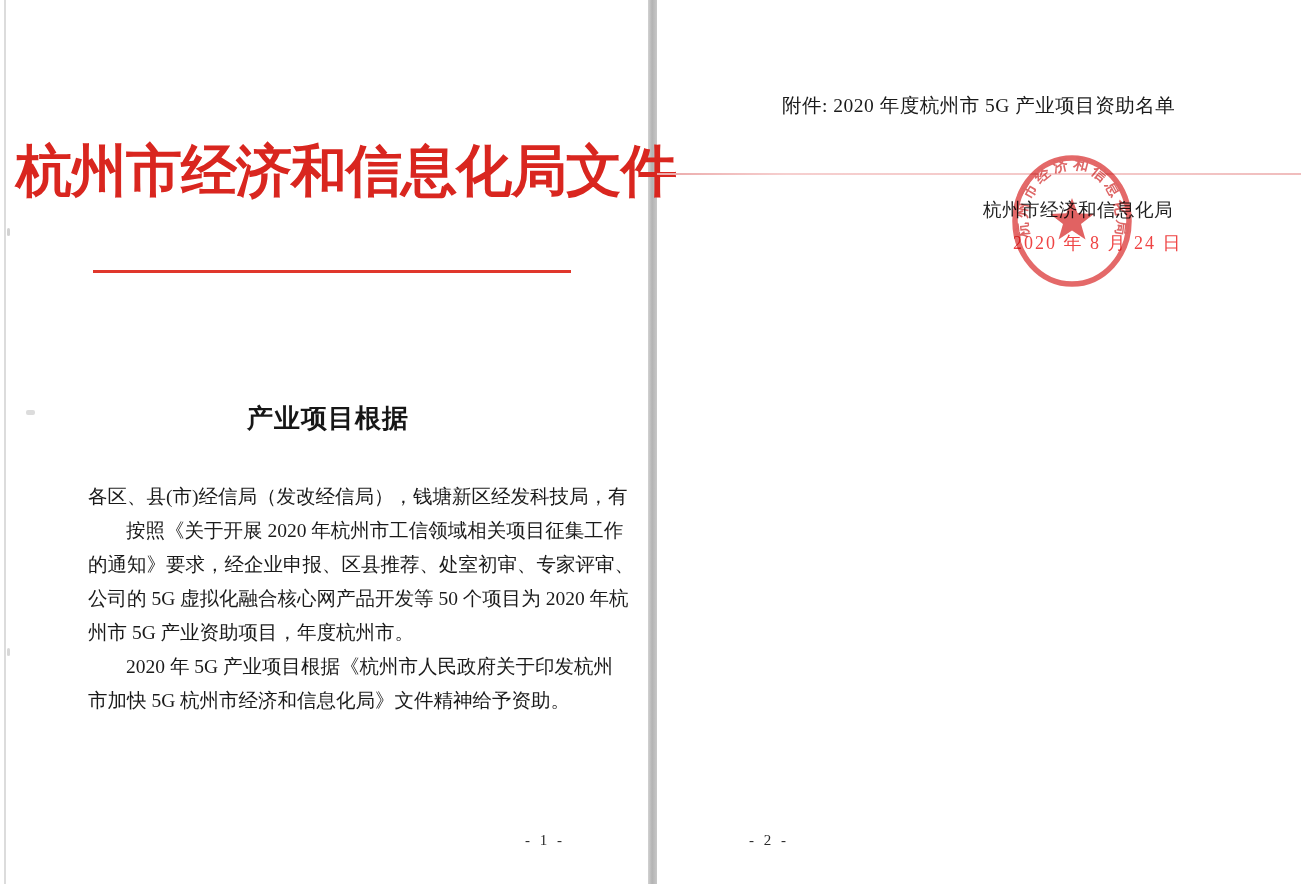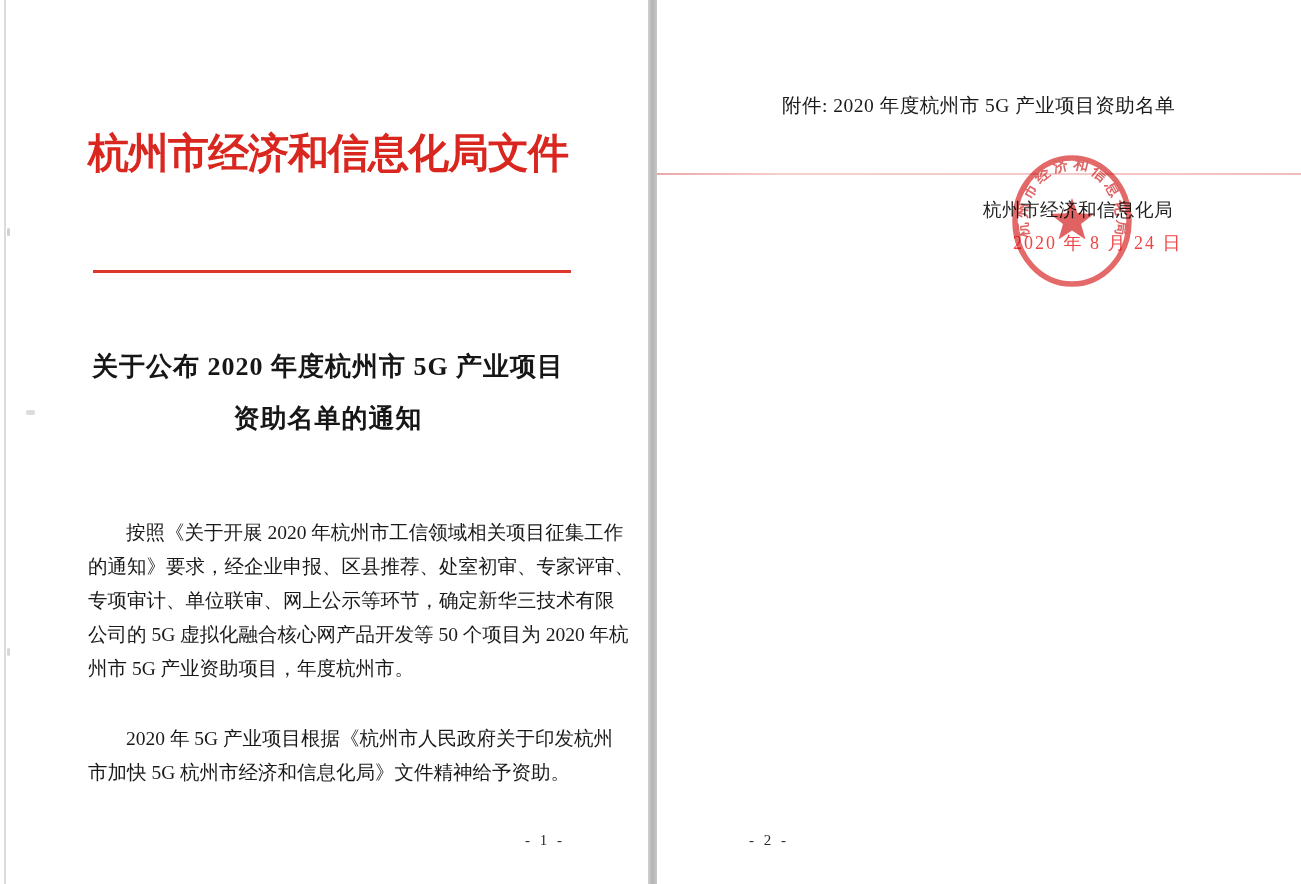--- a/index.html
+++ b/index.html
@@ -17,37 +17,37 @@
   .edge-line{position:absolute;left:4px;top:0;width:2px;height:884px;background:#dcdcdc;}
   .speck{position:absolute;background:#d2d2d2;border-radius:2px;}
   .speck.s1{left:7px;top:228px;width:3px;height:8px;}
   .speck.s2{left:26px;top:410px;width:9px;height:5px;background:#dcdcdc;}
   .speck.s3{left:7px;top:648px;width:3px;height:8px;background:#d8d8d8;}
   .divider{position:absolute;left:648px;top:0;width:9px;height:884px;
     background:linear-gradient(to right,#d2d2d2,#b3b3b3 45%,#c7c7c7);}
 
   
   .red-head{
-    position:absolute;top:126px;left:0;width:100%;margin:0;
-    text-align:center;font-size:41px;font-weight:bold;
+    position:absolute;top:126px;left:0;width:100%;margin:8px;
+    text-align:center;font-size:56px;font-weight:bold;
     letter-spacing:-1px;color:#d9261f;white-space:nowrap;
   }
   .doc-no{
     position:absolute;top:247px;left:0;width:100%;
     text-align:center;font-size:17px;letter-spacing:1px;color:#222;
   }
   .red-rule{position:absolute;top:270px;left:85px;width:478px;height:3px;background:#e0372c;}
   .doc-title{position:absolute;left:0;width:100%;text-align:center;
     font-size:26px;font-weight:bold;color:#161616;letter-spacing:1px;white-space:nowrap;}
   .doc-title.t1{top:349px;}
   .doc-title.t2{top:401px;}
   .body-text{position:absolute;top:480px;left:80px;width:510px;
     font-size:19.5px;line-height:34px;color:#1a1a1a;}
   .body-text .line{white-space:nowrap;}
-  .body-text .line.indent{text-indent:38px;margin-top:36px;}
+  .body-text .line.indent{text-indent:38px;}
   .pageno{position:absolute;top:832px;font-size:15px;letter-spacing:3px;color:#2a2a2a;white-space:nowrap;}
   #page-left .pageno{left:517px;}
   #page-right .pageno{left:92px;}
 
   
   .attachment{position:absolute;top:92px;left:125px;font-size:19.5px;
     color:#1a1a1a;white-space:nowrap;letter-spacing:0.5px;}
   .faint-line{position:absolute;top:173px;left:0;width:644px;height:2px;
     background:linear-gradient(to right,#eba9a9,#f6cfcf 20%,#f3c6c6 80%,#f0bdbd);}
   .issuer{position:absolute;top:197px;left:326px;font-size:18.5px;
@@ -64,27 +64,26 @@
 
 <div class="edge-line"></div>
 <div class="speck s1"></div>
 <div class="speck s2"></div>
 <div class="speck s3"></div>
 <div class="divider"></div>
 
 <div class="page" id="page-left">
   <h1 class="red-head">杭州市经济和信息化局文件</h1>
   <div class="red-rule"></div>
-  <div class="doc-title t1">关于公布 2020 年度杭州市 5G 产业项目</div>
-  <div class="doc-title t2">资助名单的通知</div>
+  <div class="doc-title t2">产业项目根据</div>
 
   <div class="body-text">
+    <div class="line">各区、县(市)经信局（发改经信局），钱塘新区经发科技局，有</div>
     <div class="line indent">按照《关于开展 2020 年杭州市工信领域相关项目征集工作</div>
     <div class="line">的通知》要求，经企业申报、区县推荐、处室初审、专家评审、</div>
-    <div class="line">专项审计、单位联审、网上公示等环节，确定新华三技术有限</div>
     <div class="line">公司的 5G 虚拟化融合核心网产品开发等 50 个项目为 2020 年杭</div>
     <div class="line">州市 5G 产业资助项目，年度杭州市。</div>
     <div class="line indent">2020 年 5G 产业项目根据《杭州市人民政府关于印发杭州</div>
     <div class="line">市加快 5G 杭州市经济和信息化局》文件精神给予资助。</div>
   </div>
 
   <div class="pageno">- 1 -</div>
 </div>
 
 <div class="page" id="page-right">

